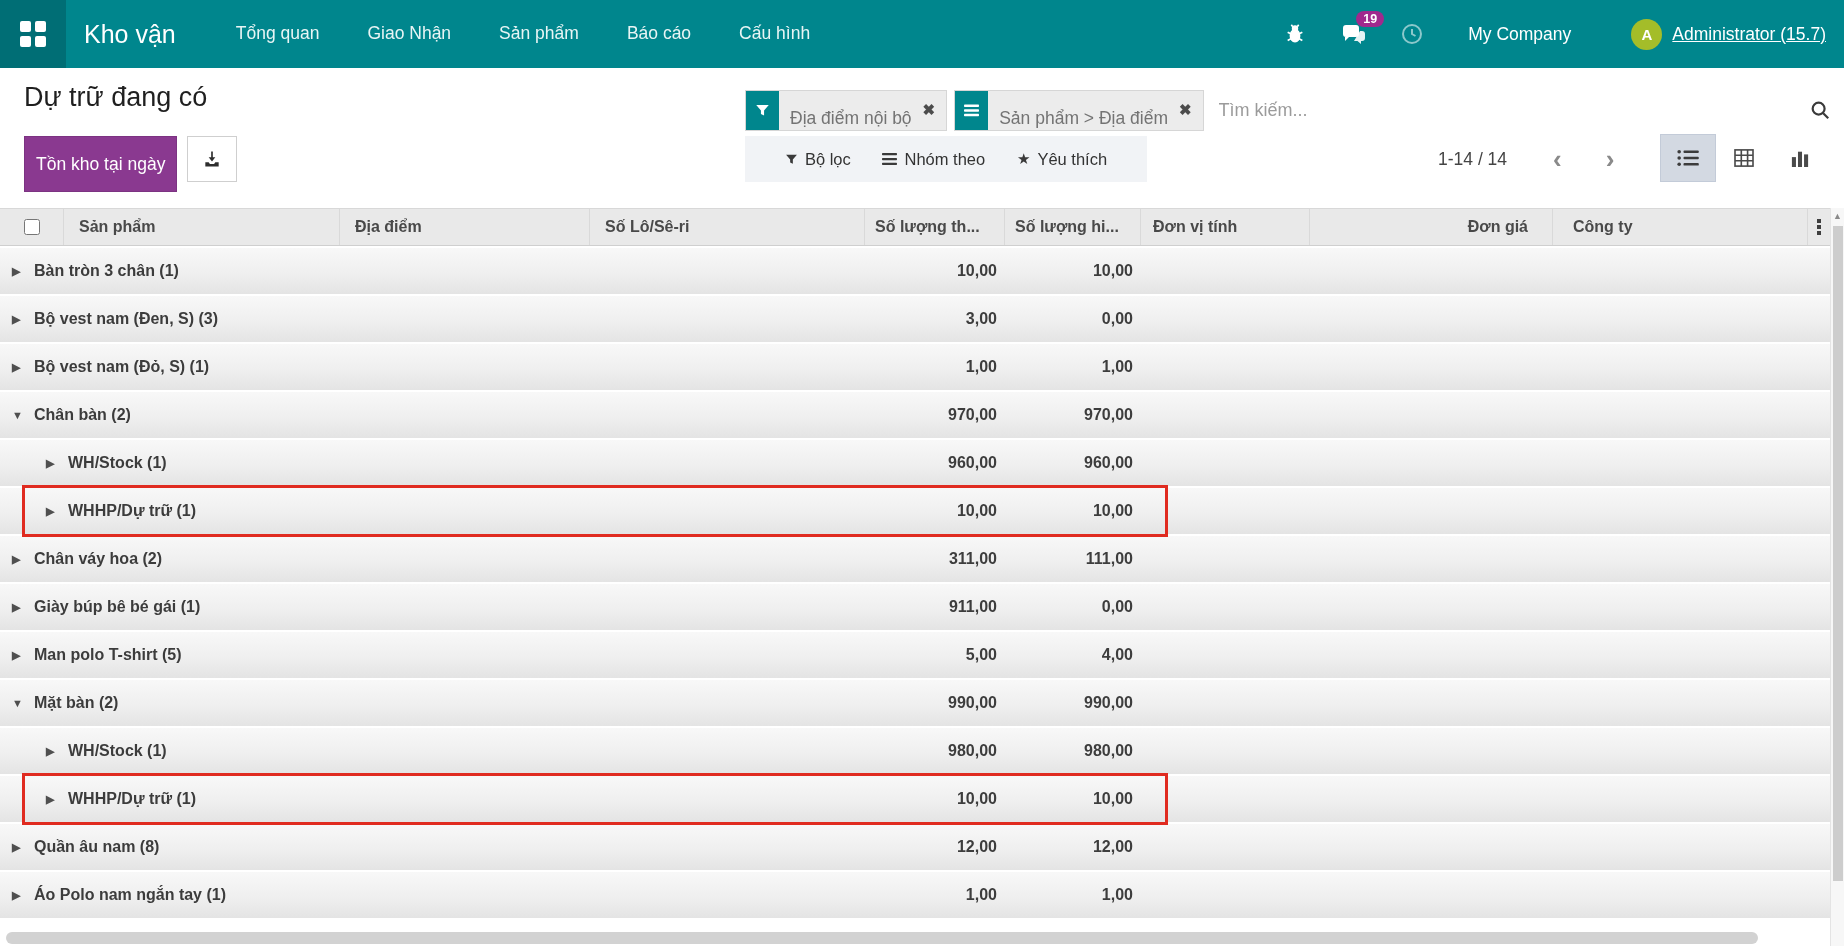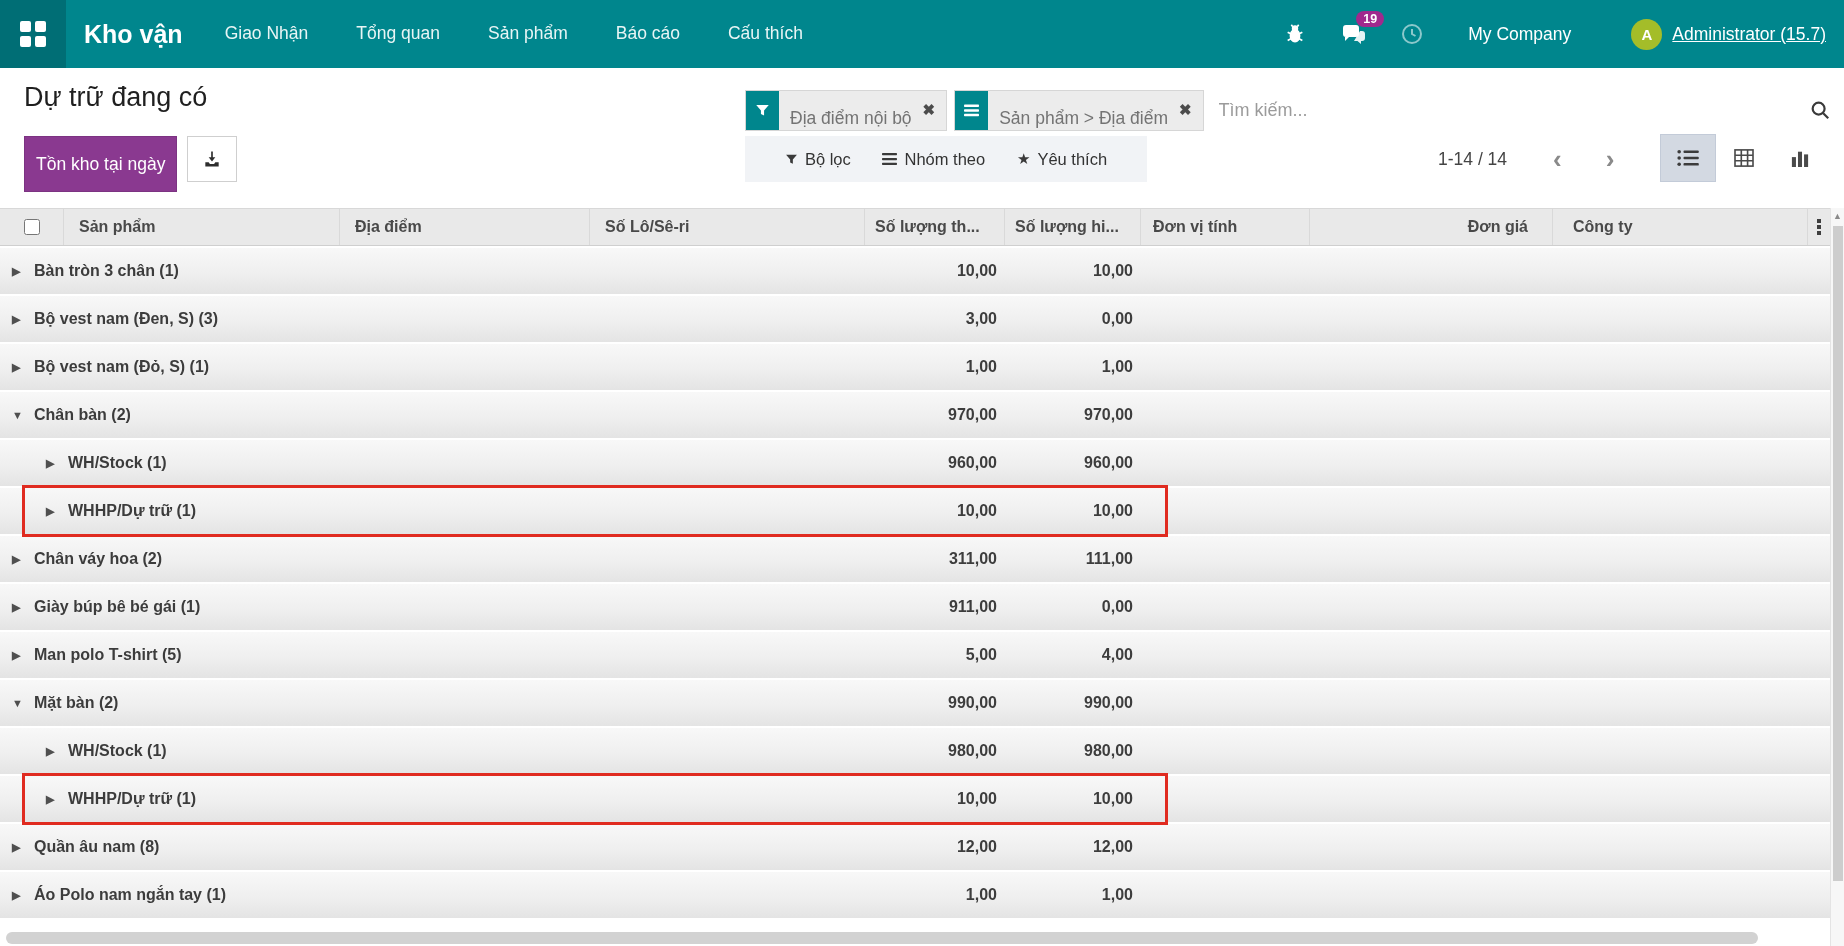--- a/index.html
+++ b/index.html
@@ -6,21 +6,21 @@
   html,body { width:1844px; height:946px; overflow:hidden; }
   body { font-family:"Liberation Sans", sans-serif; background:#fff; color:#333; }
   .screen { position:relative; width:1844px; height:946px; overflow:hidden; background:#fff; }
 
   
   .navbar { position:absolute; top:0; left:0; width:1844px; height:68px;
             background:#00868d; display:flex; align-items:center; color:#fff; }
   .apps-btn { width:66px; height:68px; background:#006e75; display:flex; align-items:center; justify-content:center; cursor:pointer; flex:none; }
   .grid-icon { width:26px; height:26px; display:grid; grid-template-columns:11px 11px; grid-template-rows:11px 11px; gap:4px; }
   .grid-icon i { background:#fff; border-radius:2px; }
-  .brand { font-size:25px; font-weight:700; margin:0 18px 0 18px; white-space:nowrap; }
+  .brand { font-size:25px; font-weight:400; margin:0 36px 0 18px; white-space:nowrap; }
   .nav-menu { display:flex; height:68px; }
   .nav-item { padding:0 24px; line-height:66px; font-size:17.5px; color:#e8f5f5; cursor:pointer; white-space:nowrap; }
   .nav-right { margin-left:auto; display:flex; align-items:center; padding-right:18px; }
   .sysicon { position:relative; margin-left:34px; display:flex; cursor:pointer; }
   .badge { position:absolute; top:-11px; left:16px; background:#a0298d; color:#fff; font-size:12.5px;
            border-radius:9px; padding:1px 7px; font-weight:700; }
   .company { margin-left:44px; font-size:17.5px; cursor:pointer; white-space:nowrap; }
   .userbox { margin-left:60px; display:flex; align-items:center; cursor:pointer; }
   .avatar { width:31px; height:31px; border-radius:50%; background:#a4bd29; color:#fff; font-size:15px; font-weight:700;
             display:flex; align-items:center; justify-content:center; margin-right:10px; }
@@ -107,25 +107,25 @@
     <div class="apps-btn">
       <div class="grid-icon">
           <i></i>
           <i></i>
           <i></i>
           <i></i>
         </div>
     </div>
     <div class="brand">Kho vận</div>
     <div class="nav-menu">
+      <div class="nav-item">Tổng quan</div>
       <div class="nav-item">Giao Nhận</div>
-      <div class="nav-item">Tổng quan</div>
       <div class="nav-item">Sản phẩm</div>
       <div class="nav-item">Báo cáo</div>
-      <div class="nav-item">Cấu thích</div>
+      <div class="nav-item">Cấu hình</div>
     </div>
     <div class="nav-right">
       <div class="sysicon">
         <svg width="22" height="22" viewBox="0 0 24 24" fill="none" stroke="#fff" stroke-width="1.8">
           <ellipse cx="12" cy="14" rx="5" ry="6.5" fill="#fff"></ellipse>
           <circle cx="12" cy="6" r="2.6" fill="#fff"></circle>
           <path d="M4 10l4 2M4 19l4-2M20 10l-4 2M20 19l-4-2M12 7.5v13" stroke="#fff"></path>
           <path d="M9.5 4L8 2M14.5 4L16 2"></path>
         </svg>
       </div>

